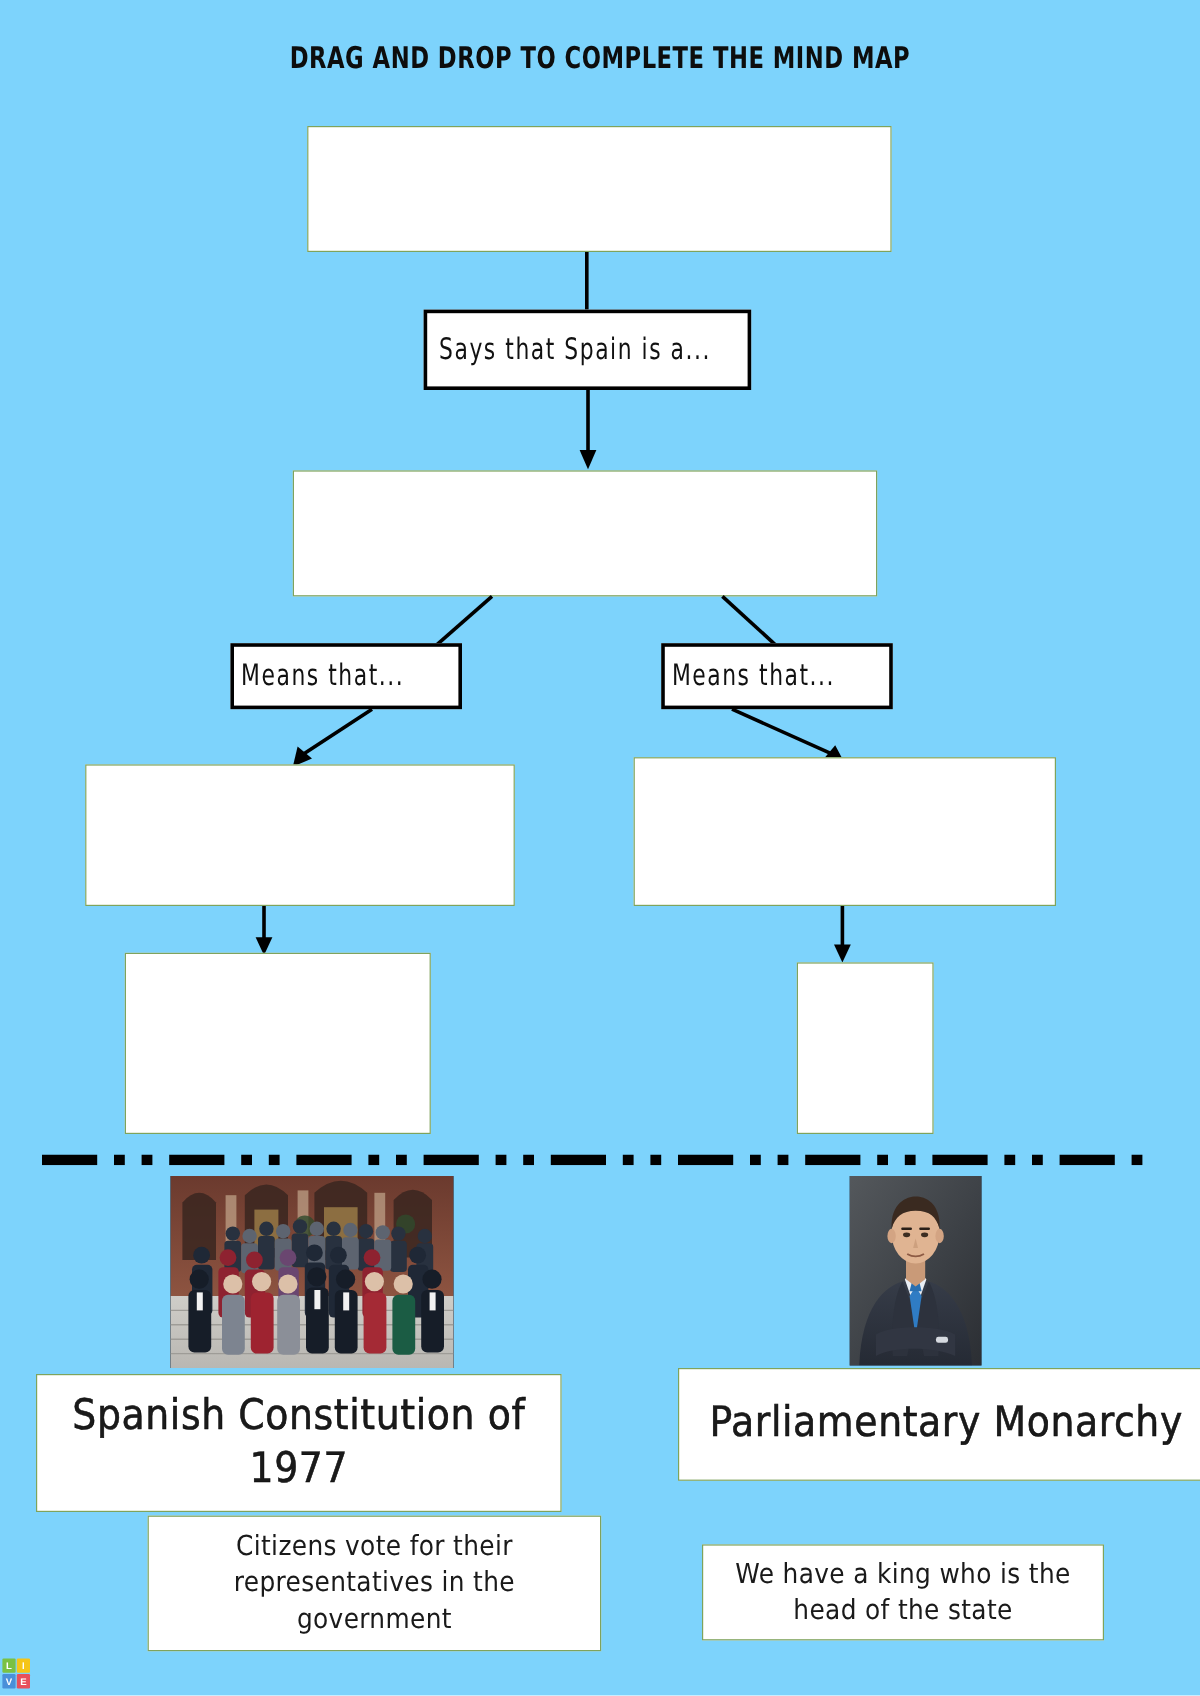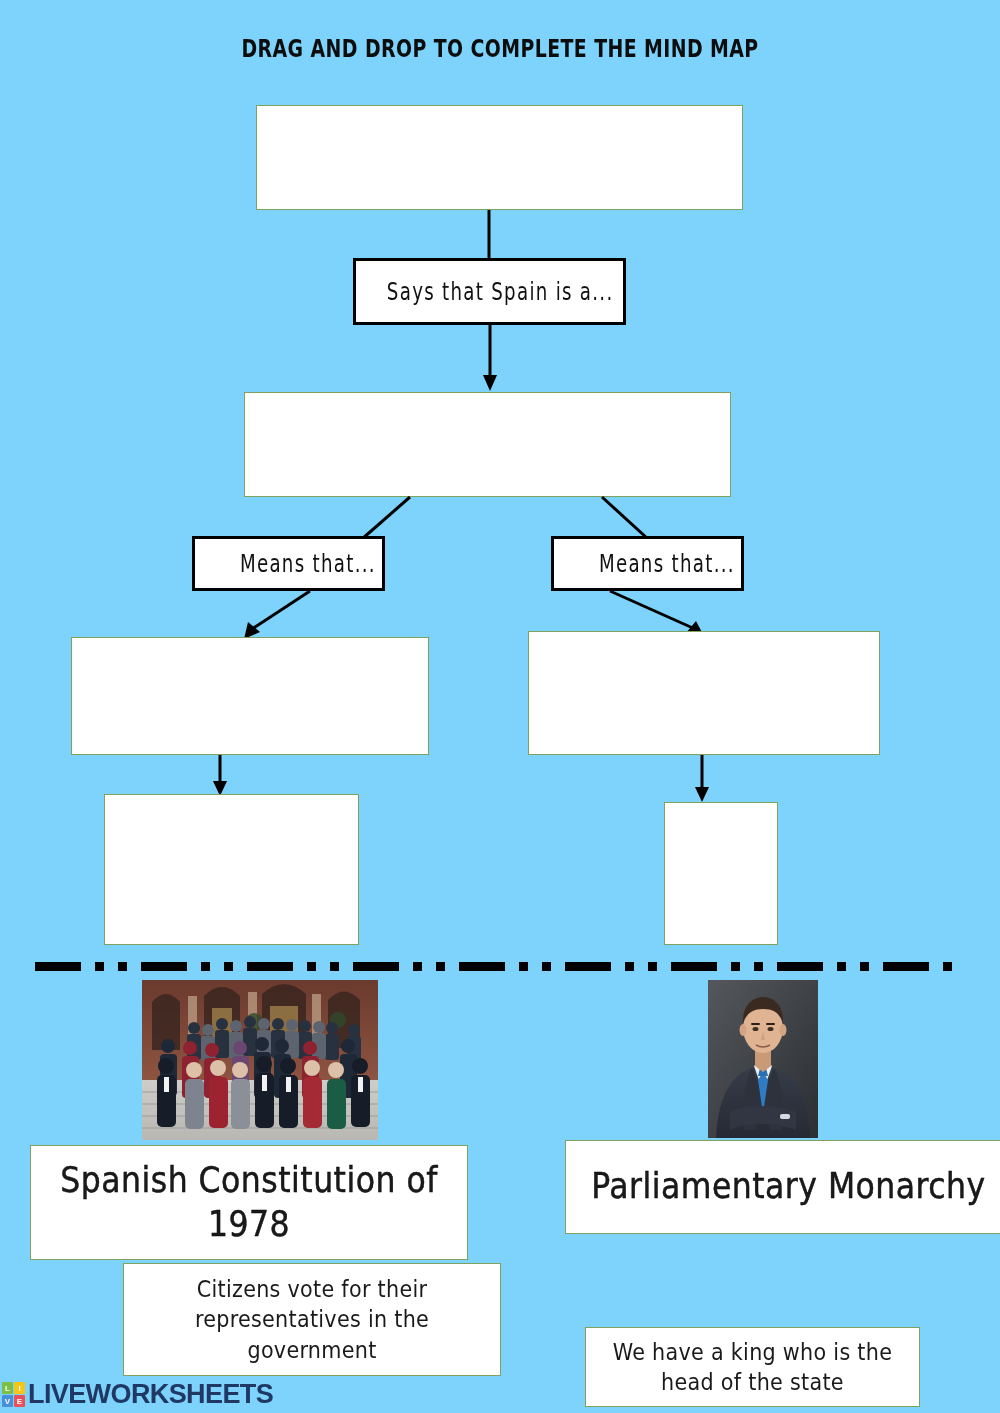--- a/index.html
+++ b/index.html
@@ -44,21 +44,21 @@
   }
 
   
   .labelbox {
     position: absolute;
     background: #ffffff;
     border: 3px solid #000000;
     box-sizing: border-box;
     display: flex;
     align-items: center;
-    justify-content: flex-end;
+    justify-content: flex-start;
   }
   .labelbox .txt {
     font-family: "DejaVu Sans Condensed", "Liberation Sans", sans-serif;
     font-size: 22px;
     font-weight: 400;
     color: #111111;
     letter-spacing: 1.4px;
     transform: scaleX(0.92) scaleY(1.12);
     white-space: nowrap;
   }
@@ -346,21 +346,21 @@
           <rect x="120" y="95" width="5" height="16"></rect>
           <rect x="144" y="97" width="5" height="15"></rect>
           <rect x="22" y="97" width="5" height="15"></rect>
           <rect x="216" y="97" width="5" height="15"></rect>
         </g>
       </g>
     </svg>
   </div>
 
   <div class="answer" style="left:30px; top:1145px; width:438px; height:115px;">
-    <span class="answer-title">Spanish Constitution of 1978</span>
+    <span class="answer-title">Spanish Constitution of 1977</span>
   </div>
 
   <div class="answer" style="left:123px; top:1263px; width:378px; height:113px;">
     <span class="answer-sub">Citizens vote for their representatives in the government</span>
   </div>
 
   <div class="photo" style="left:708px; top:980px; width:110px; height:158px;">
     <svg width="110" height="158" viewBox="0 0 110 158">
       <defs>
         <linearGradient id="bg2" x1="0" y1="0" x2="1" y2="1">
@@ -406,27 +406,26 @@
 
       <path d="M22 132 C34 124 74 124 88 132 L88 150 C70 142 36 142 22 150 Z" fill="#313642"></path>
       <rect x="72" y="134" width="10" height="5" rx="2" fill="#d6dae0"></rect>
     </svg>
   </div>
 
   <div class="answer" style="left:533px; top:1140px; width:447px; height:94px;margin-left:32px;">
     <span class="answer-title">Parliamentary Monarchy</span>
   </div>
 
-  <div class="answer" style="left:585px; top:1287px; width:335px; height:80px;margin-top:40px;">
+  <div class="answer" style="left:585px; top:1287px; width:335px; height:80px;">
     <span class="answer-sub">We have a king who is the head of the state</span>
   </div>
 
   <div class="footer-logo">
     <div class="logo-tiles">
       <span class="tile-l">L</span>
       <span class="tile-i">I</span>
       <span class="tile-v">V</span>
       <span class="tile-e">E</span>
     </div>
-    <span class="logo-word">LIVEWORKSHEETS</span>
   </div>
 
 </div>
 
 </body></html>

